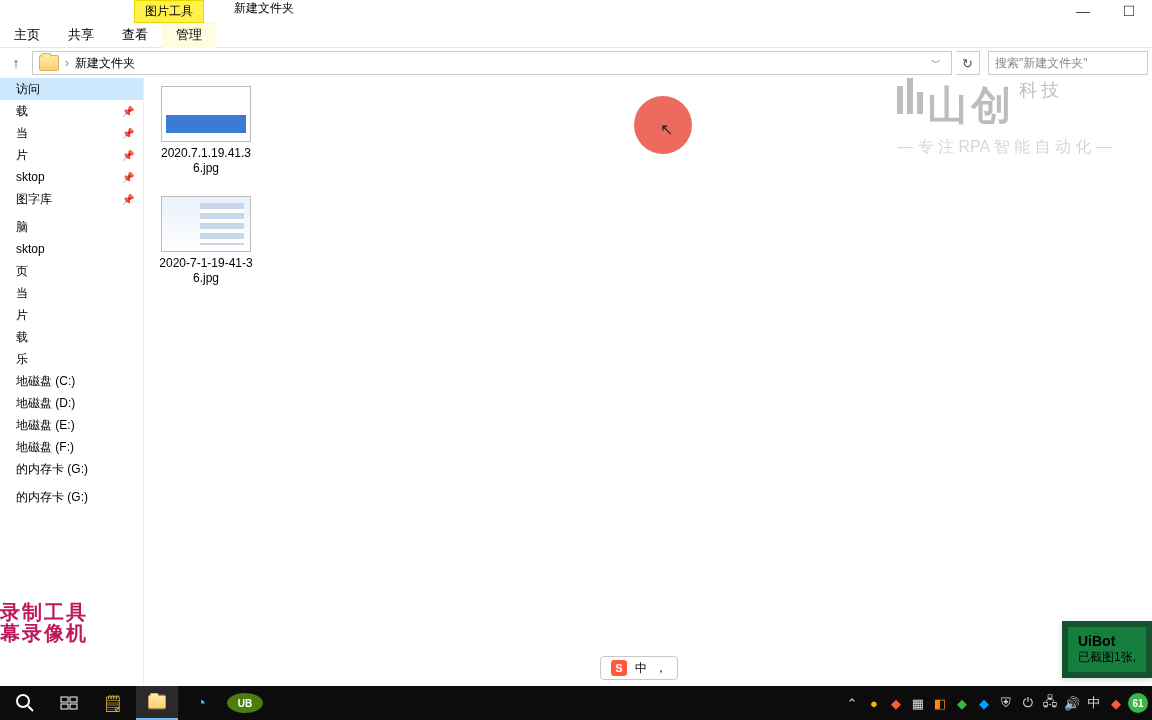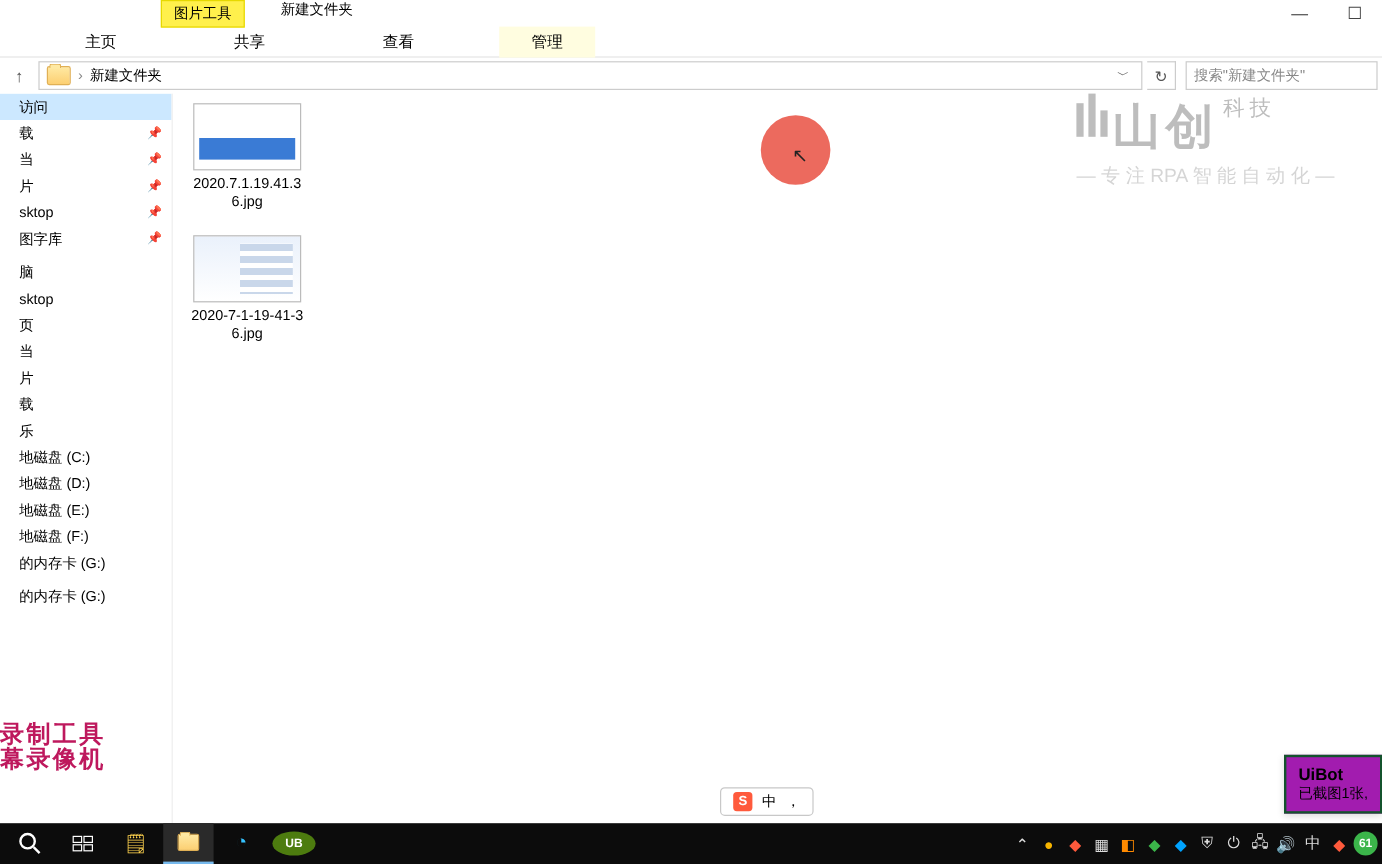--- a/index.html
+++ b/index.html
@@ -7,21 +7,21 @@
 
 
 .titlebar { height: 22px; display: flex; align-items: flex-start; background: #fff; position: relative; }
 .tab-context { background: #fff04c; padding: 2px 10px; font-size: 12px; border: 1px solid #e6d800; }
 .window-title { margin-left: 30px; font-size: 12px; }
 .win-controls { position: absolute; right: 0; top: 0; display: flex; }
 .win-btn { width: 46px; height: 22px; display: flex; align-items: center; justify-content: center; font-size: 14px; color: #444; }
 
 
 .ribbon { height: 26px; display: flex; align-items: center; border-bottom: 1px solid #e5e5e5; }
-.ribbon-tab { padding: 4px 27px; font-size: 13px; cursor: pointer; margin-left: 44px; }
+.ribbon-tab { padding: 4px 14px; font-size: 13px; cursor: pointer; }
 .ribbon-tab.context { background: #fffde0; }
 
 
 .addressrow { height: 30px; display: flex; align-items: center; padding: 2px 4px; gap: 4px; }
 .nav-up { width: 24px; height: 24px; display: flex; align-items: center; justify-content: center; font-size: 14px; color: #555; }
 .folder-icon { width: 20px; height: 16px; display:inline-block; background: linear-gradient(#ffe9a2,#fccf72); border:1px solid #e0b055; border-radius:2px; position:relative; }
 .folder-icon::before { content:""; position:absolute; top:-3px; left:1px; width:8px; height:3px; background:#ffe9a2; border:1px solid #e0b055; border-bottom:none; border-radius:2px 2px 0 0;}
 .address-box { flex: 1; height: 24px; border: 1px solid #ccc; display: flex; align-items: center; padding: 0 6px; font-size: 12px; gap:6px;}
 .addr-sep { color:#888; }
 .addr-dd { margin-left:auto; color:#555; font-size:10px; padding:0 4px;}
@@ -58,21 +58,21 @@
 .brand .sub { font-size:16px; color:#888; margin-top:4px;}
 
 
 .recorder-wm { position:absolute; left:0; bottom:76px; color:#be185d; font-size:20px; font-weight:700; line-height:1.05; text-shadow:0 0 2px #fff; letter-spacing:2px;}
 
 
 .ime-pill { position:absolute; left:600px; bottom:40px; height:24px; border:1px solid #c8c8c8; border-radius:4px; background:#fff; display:flex; align-items:center; padding:0 10px; gap:8px; font-size:12px;}
 .sogou-badge { width:16px; height:16px; background:#ff5a3c; border-radius:3px; color:#fff; font-size:11px; display:flex; align-items:center; justify-content:center; font-weight:700;}
 
 
-.toast { position:absolute; right:0; bottom:42px; border:2px solid #14532d; background:#a21caf; padding:6px 10px 6px 10px; font-size:12px; box-shadow:0 2px 6px rgba(0,0,0,.15);}
+.toast { position:absolute; right:0; bottom:42px; border:6px solid #14532d; background:#15803d; padding:6px 10px 6px 10px; font-size:12px; box-shadow:0 2px 6px rgba(0,0,0,.15);}
 .toast .t1 { font-weight:700; font-size:14px;}
 
 
 .taskbar { position:absolute; left:0; right:0; bottom:0; height:34px; background:#0c0c0c; display:flex; align-items:center; padding:0 4px; }
 .tb-left { display:flex; align-items:center; gap:2px; }
 .tb-btn { width:42px; height:34px; display:flex; align-items:center; justify-content:center; color:#fff; font-size:16px;}
 .tb-btn.active { background:#2a2a2a; border-bottom:2px solid #76b9ed;}
 .tb-icon { width:20px; height:20px; }
 .tb-right { margin-left:auto; display:flex; align-items:center; gap:2px;}
 .tray { width:20px; height:20px; display:flex; align-items:center; justify-content:center; color:#ddd; font-size:13px;}

